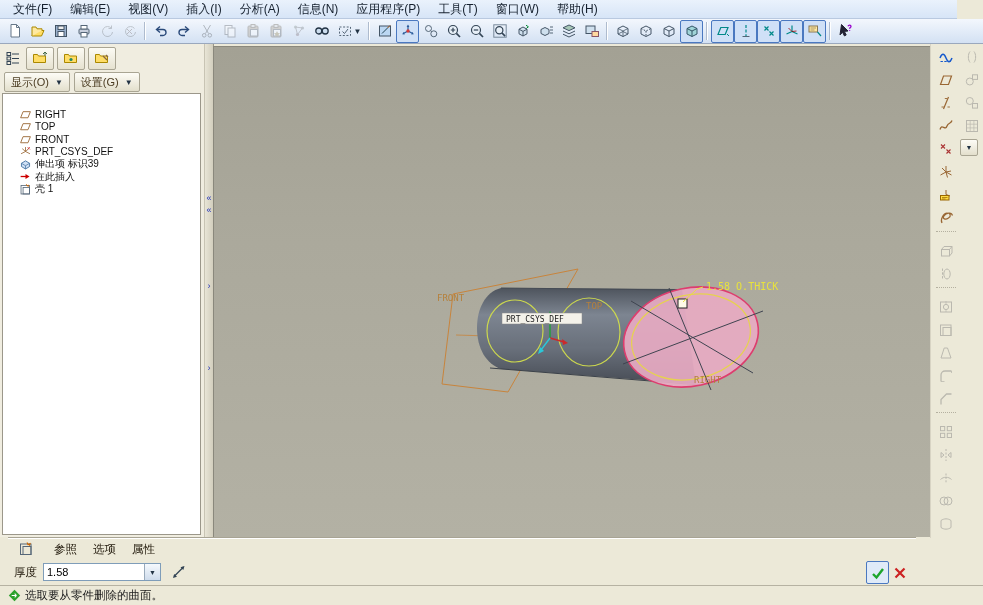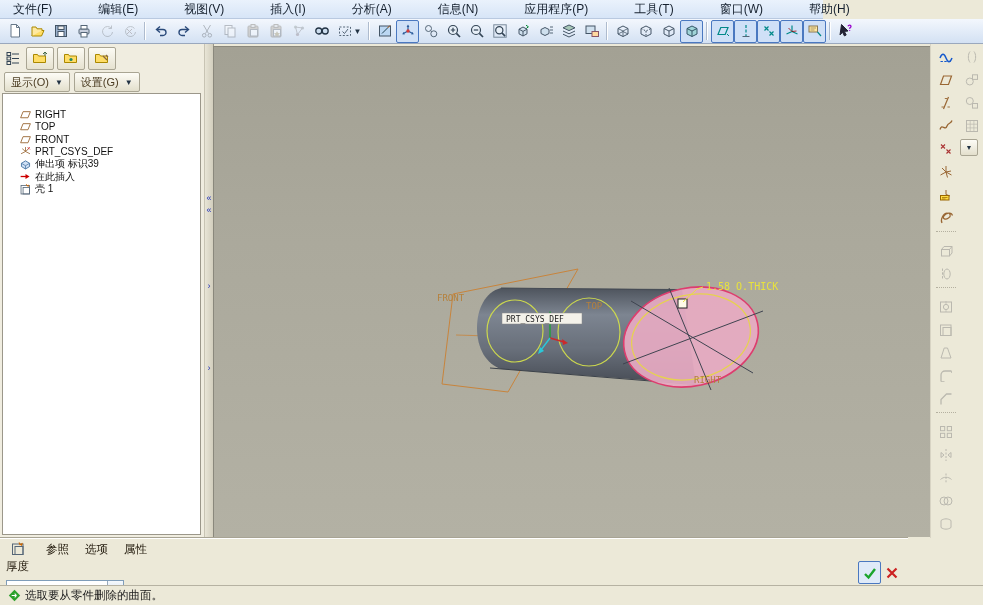--- a/index.html
+++ b/index.html
@@ -5,23 +5,23 @@
   html,body{margin:0;padding:0;}
   body{
     width:983px;height:605px;position:relative;overflow:hidden;
     font-family:"Liberation Sans","DejaVu Sans",sans-serif;
     background:#ece9d8;color:#1a1a1a;font-size:12px;
     -webkit-font-smoothing:antialiased;
   }
   .ic{width:16px;height:16px;display:block;}
   
   #menubar{
-    position:absolute;left:0;top:0;width:823px;height:19px;
+    position:absolute;left:0;top:0;width:957px;height:19px;
     background:linear-gradient(180deg,#eaf2fc,#d7e5f7);
-    border-bottom:1px solid #b9c9e0;display:flex;align-items:center;padding-left:4px;box-sizing:border-box;gap:28px;
+    border-bottom:1px solid #b9c9e0;display:flex;align-items:center;padding-left:4px;box-sizing:border-box;
   }
   .menu-item{padding:1px 9px;font-size:12px;color:#15202e;cursor:default;white-space:nowrap;}
   
   #toolbar{
     position:absolute;left:0;top:19px;width:983px;height:25px;
     background:linear-gradient(180deg,#f3f7fd,#d3e1f3);
     border-bottom:1px solid #9aa8bd;display:flex;align-items:center;padding-left:3px;box-sizing:border-box;
   }
   .tb-btn{width:21px;height:21px;border:1px solid transparent;border-radius:2px;
     display:flex;align-items:center;justify-content:center;background:transparent;margin:0 0px;position:relative;}
@@ -51,23 +51,23 @@
   #scene{position:absolute;left:0;top:0;}
   
   #righttb{position:absolute;left:930px;top:44px;width:53px;height:494px;background:#ece9d8;border-left:1px solid #d8d4c4;}
   #rt-main{position:absolute;left:3px;top:2px;width:24px;}
   #rt-sec{position:absolute;left:29px;top:2px;width:23px;}
   .rt-btn{width:22px;height:20px;display:flex;align-items:center;justify-content:center;border:1px solid transparent;border-radius:2px;margin-bottom:1px;}
   .rt-sep{height:5px;border-top:1px dotted #b4b0a0;margin:2px 2px 3px;}
   .rt-dd{width:16px;height:15px;margin-top:2px;border:1px solid #a9a593;background:linear-gradient(180deg,#fdfcf6,#e3dfcc);
     display:flex;align-items:center;justify-content:center;font-size:7px;color:#234;border-radius:2px;}
   
-  #dashboard{position:absolute;left:0;top:538px;width:908px;height:47px;background:#ece9d8;border-top:1px solid #fff;box-shadow:0 -1px 0 #a8a494;box-sizing:border-box;}
+  #dashboard{position:absolute;left:8px;top:538px;width:908px;height:47px;background:#ece9d8;border-top:1px solid #fff;box-shadow:0 -1px 0 #a8a494;box-sizing:border-box;}
   #dash-tabs{height:20px;display:flex;align-items:center;gap:16px;padding-left:6px;font-size:11.5px;color:#20180a;}
-  #dash-row{height:26px;display:flex;padding-left:6px;gap:6px;flex-direction:column;}
+  #dash-row{height:26px;display:flex;align-items:center;padding-left:6px;gap:6px;}
   #dash-label{font-size:11.5px;color:#20180a;}
   #thick-combo{width:118px;height:18px;background:#fff;border:1px solid #7f9db9;display:flex;align-items:center;box-sizing:border-box;}
   #thick-input{flex:1;border:none;outline:none;font-size:11px;padding:0 3px;font-family:"Liberation Sans","DejaVu Sans",sans-serif;min-width:0;}
   #thick-dd{width:15px;height:16px;background:linear-gradient(180deg,#f5f9fd,#cfdcEC);border-left:1px solid #9ab;display:flex;align-items:center;justify-content:center;font-size:7px;color:#234;}
   .dash-ic-btn{width:22px;height:20px;display:flex;align-items:center;justify-content:center;border:1px solid transparent;border-radius:2px;}
   #ok-btn{position:absolute;right:27px;top:22px;width:21px;height:21px;background:#dfeaf8;border:1px solid #4a78c0;border-radius:2px;display:flex;align-items:center;justify-content:center;}
   #cancel-btn{position:absolute;right:5px;top:22px;width:21px;height:21px;display:flex;align-items:center;justify-content:center;border:1px solid transparent;}
   
   #statusbar{position:absolute;left:0;top:585px;width:983px;height:20px;background:#ece9d8;border-top:1px solid #b6b2a2;
     display:flex;align-items:center;gap:4px;padding-left:8px;box-sizing:border-box;font-size:11.5px;color:#1c1c1c;}

